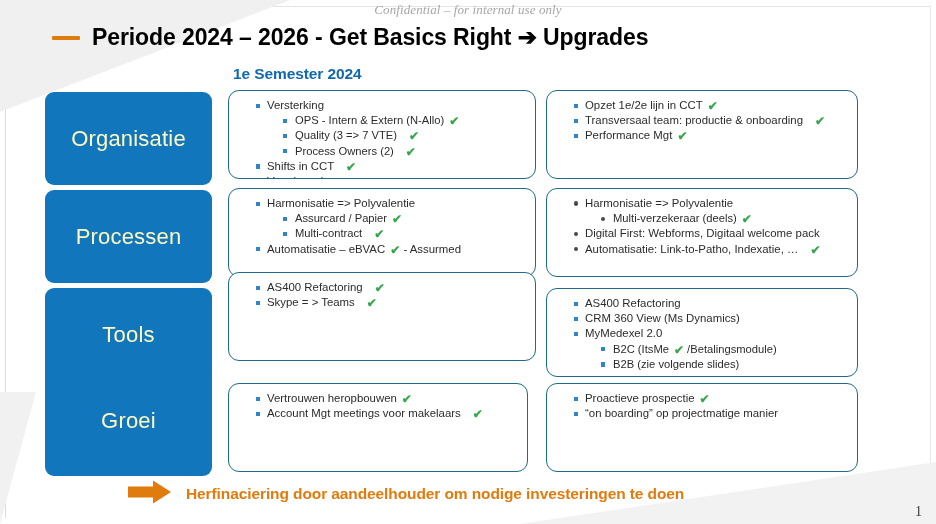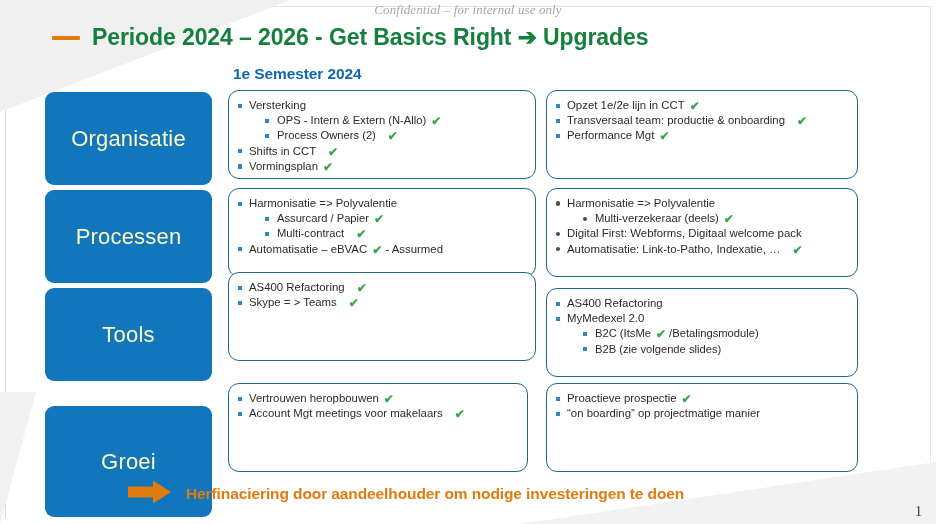--- a/index.html
+++ b/index.html
@@ -82,21 +82,21 @@
   .title-dash {
     display: inline-block;
     width: 28px;
     height: 4px;
     background: #E07B0E;
     border-radius: 1px;
   }
   .title-text {
     font-size: 23px;
     font-weight: bold;
-    color: #15803d;
+    color: #000000;
     letter-spacing: -0.1px;
     white-space: nowrap;
   }
 
   .col-head {
     position: absolute;
     font-size: 15.5px;
     font-weight: bold;
     color: #1268AE;
     letter-spacing: -0.1px;
@@ -119,21 +119,21 @@
     font-weight: 300;
     letter-spacing: 0.2px;
   }
 
   .cardbox {
     position: absolute;
     background: #ffffff;
     border: 1.2px solid #1F6A8C;
     border-radius: 11px;
     box-sizing: border-box;
-    padding: 7px 8px 6px 6px;
+    padding: 7px 8px 6px 24px;
     overflow: hidden;
   }
 
   ul.bl {
     list-style: none;
     margin: 0;
     padding: 0;
   }
   ul.bl li {
     position: relative;
@@ -229,28 +229,29 @@
 
   <div class="catbox" style="top:92px;height:93px;">
     <span>Organisatie</span>
   </div>
   <div class="catbox" style="top:190px;height:93px;">
     <span>Processen</span>
   </div>
   <div class="catbox" style="top:288px;height:93px;">
     <span>Tools</span>
   </div>
-  <div class="catbox" style="top:406px;height:111px;">
+  <div class="catbox" style="top:365px;height:111px;">
     <span>Groei</span>
   </div>
 
   <div class="cardbox" style="left:228px;top:90px;width:308px;height:89px;">
     <ul class="bl">
         <li class="sq"><span>Versterking</span></li>
         <li class="lvl2 sq"><span>OPS - Intern &amp; Extern (N-Allo)</span><span class="chk">✔</span></li>
+        <li class="lvl2 sq"><span>Quality (3 =&gt; 7 VTE)</span><span class="chk chk-gap">✔</span></li>
         <li class="lvl2 sq"><span>Process Owners (2)</span><span class="chk chk-gap">✔</span></li>
         <li class="sq"><span>Shifts in CCT</span><span class="chk chk-gap">✔</span></li>
         <li class="sq"><span>Vormingsplan</span><span class="chk">✔</span></li>
       </ul>
   </div>
   <div class="cardbox" style="left:546px;top:90px;width:312px;height:89px;">
     <ul class="bl">
         <li class="sq"><span>Opzet 1e/2e lijn in CCT</span><span class="chk">✔</span></li>
         <li class="sq"><span>Transversaal team: productie &amp; onboarding</span><span class="chk chk-gap">✔</span></li>
         <li class="sq"><span>Performance Mgt</span><span class="chk">✔</span></li>
@@ -276,20 +277,21 @@
 
   <div class="cardbox" style="left:228px;top:272px;width:308px;height:89px;">
     <ul class="bl">
         <li class="sq"><span>AS400 Refactoring</span><span class="chk chk-gap">✔</span></li>
         <li class="sq"><span>Skype = &gt; Teams</span><span class="chk chk-gap">✔</span></li>
       </ul>
   </div>
   <div class="cardbox" style="left:546px;top:288px;width:312px;height:89px;">
     <ul class="bl">
         <li class="sq"><span>AS400 Refactoring</span></li>
+        <li class="sq"><span>CRM 360 View (Ms Dynamics)</span></li>
         <li class="sq"><span>MyMedexel 2.0</span></li>
         <li class="lvl2 sq"><span>B2C (ItsMe</span><span class="chk">✔</span><span> /Betalingsmodule)</span></li>
         <li class="lvl2 sq"><span>B2B (zie volgende slides)</span></li>
       </ul>
   </div>
 
   <div class="cardbox" style="left:228px;top:383px;width:300px;height:89px;">
     <ul class="bl">
         <li class="sq"><span>Vertrouwen heropbouwen</span><span class="chk">✔</span></li>
         <li class="sq"><span>Account Mgt meetings voor makelaars</span><span class="chk chk-gap">✔</span></li>

